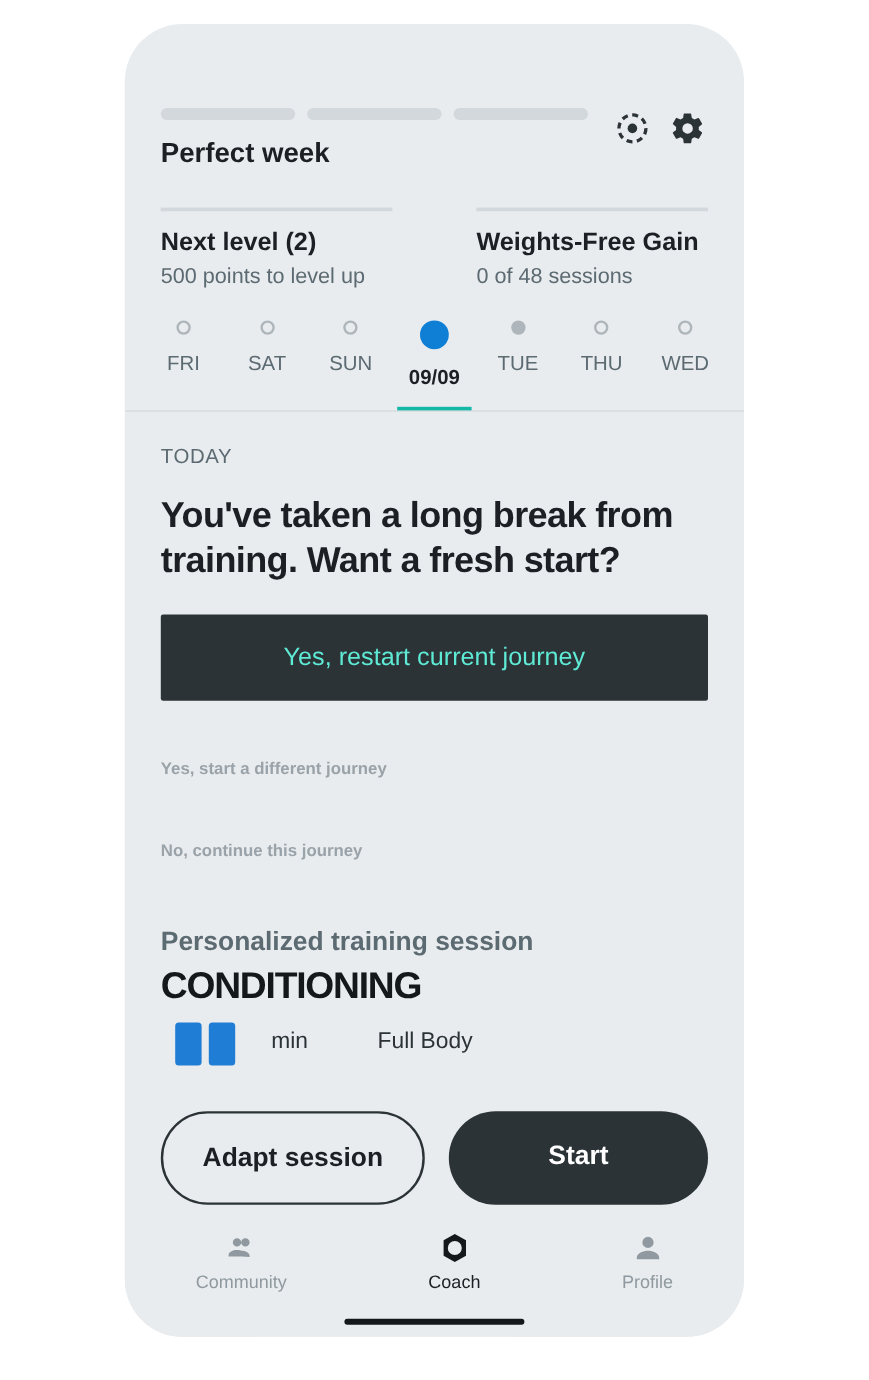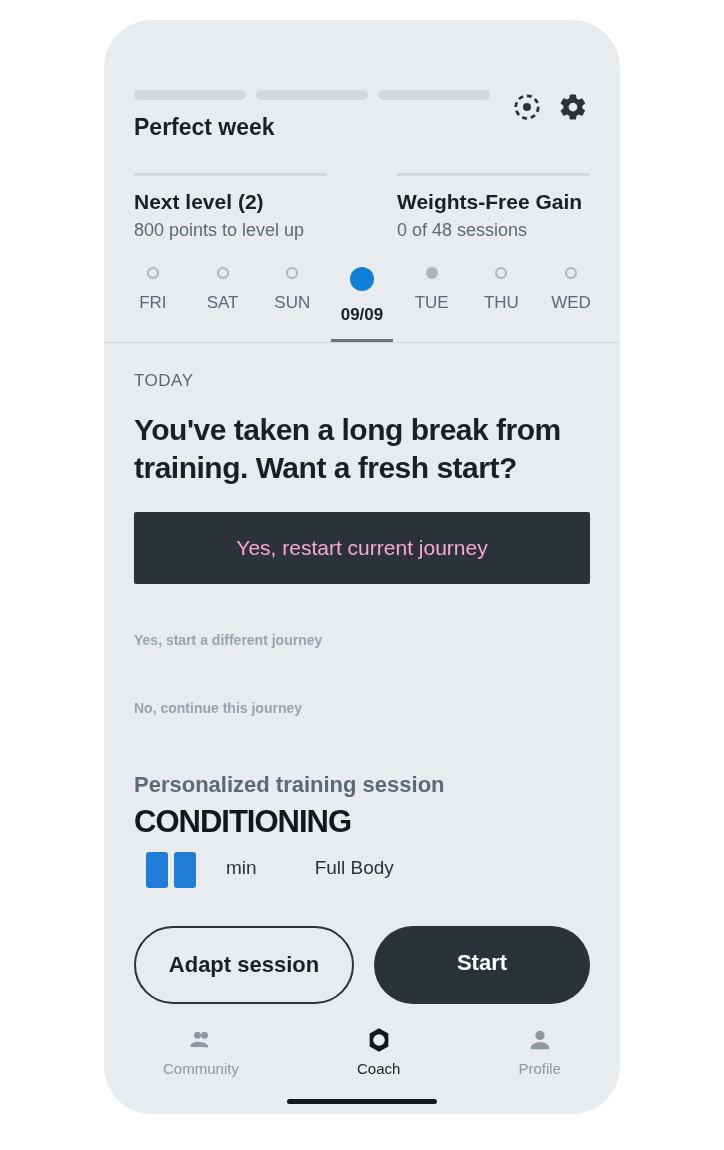--- a/index.html
+++ b/index.html
@@ -88,21 +88,21 @@
   }
   .day {
     display: flex;
     flex-direction: column;
     align-items: center;
     gap: 14px;
     padding-bottom: 14px;
     cursor: pointer;
     width: 62px;
   }
-  .day.active { border-bottom: 3px solid #737373; }
+  .day.active { border-bottom: 3px solid #14b8a6; }
   .ring {
     width: 12px;
     height: 12px;
     border: 2px solid #aeb6bb;
     border-radius: 50%;
   }
   .dot-filled {
     width: 24px;
     height: 24px;
     background: #0f7fd6;
@@ -136,21 +136,21 @@
     font-size: 30px;
     font-weight: 700;
     line-height: 1.25;
     color: #1c2024;
     margin-top: 20px;
     letter-spacing: -0.5px;
   }
   .btn-dark {
     margin-top: 26px;
     background: #2b3337;
-    color: #f9a8d4;
+    color: #5eead4;
     font-size: 21px;
     font-weight: 500;
     padding: 24px 0;
     text-align: center;
     border-radius: 2px;
     cursor: pointer;
   }
   .btn-ghost {
     color: #9aa3a9;
     font-size: 14px;
@@ -284,21 +284,21 @@
         <svg viewBox="0 0 24 24" width="30" height="30" fill="#2b3337">
           <path d="M19.4 13a7.8 7.8 0 0 0 .1-1 7.8 7.8 0 0 0-.1-1l2.1-1.6a.5.5 0 0 0 .1-.6l-2-3.5a.5.5 0 0 0-.6-.2l-2.5 1a7.6 7.6 0 0 0-1.7-1l-.4-2.6A.5.5 0 0 0 13.9 2h-4a.5.5 0 0 0-.5.4l-.4 2.6a7.6 7.6 0 0 0-1.7 1l-2.5-1a.5.5 0 0 0-.6.2l-2 3.5a.5.5 0 0 0 .1.6L4.4 11a7.8 7.8 0 0 0-.1 1 7.8 7.8 0 0 0 .1 1l-2.1 1.6a.5.5 0 0 0-.1.6l2 3.5a.5.5 0 0 0 .6.2l2.5-1a7.6 7.6 0 0 0 1.7 1l.4 2.6a.5.5 0 0 0 .5.4h4a.5.5 0 0 0 .5-.4l.4-2.6a7.6 7.6 0 0 0 1.7-1l2.5 1a.5.5 0 0 0 .6-.2l2-3.5a.5.5 0 0 0-.1-.6ZM12 15.5A3.5 3.5 0 1 1 15.5 12 3.5 3.5 0 0 1 12 15.5Z"></path>
         </svg>
       </div>
     </div>
 
     <div class="two-col">
       <div class="col">
         <div class="thin-line"></div>
         <div class="col-title">Next level (2)</div>
-        <div class="col-sub">800 points to level up</div>
+        <div class="col-sub">500 points to level up</div>
       </div>
       <div class="col">
         <div class="thin-line"></div>
         <div class="col-title">Weights-Free Gain</div>
         <div class="col-sub">0 of 48 sessions</div>
       </div>
     </div>
 
     <div class="days">
       <div class="day">

